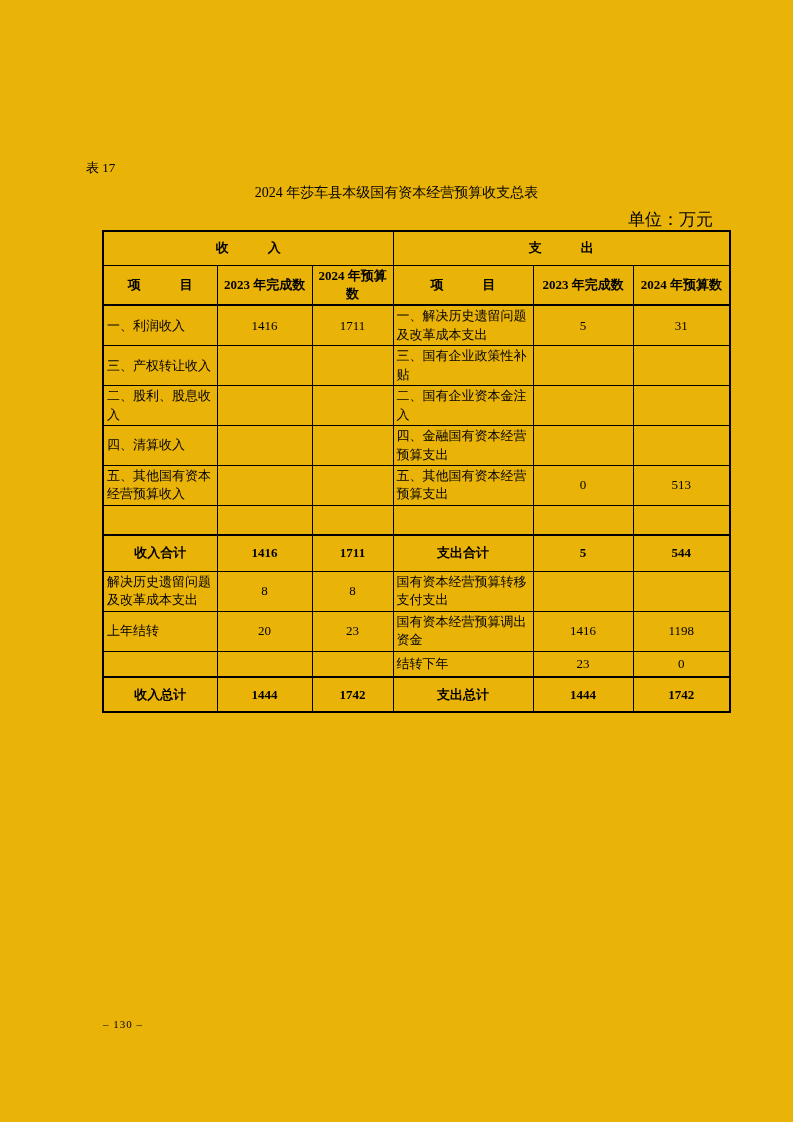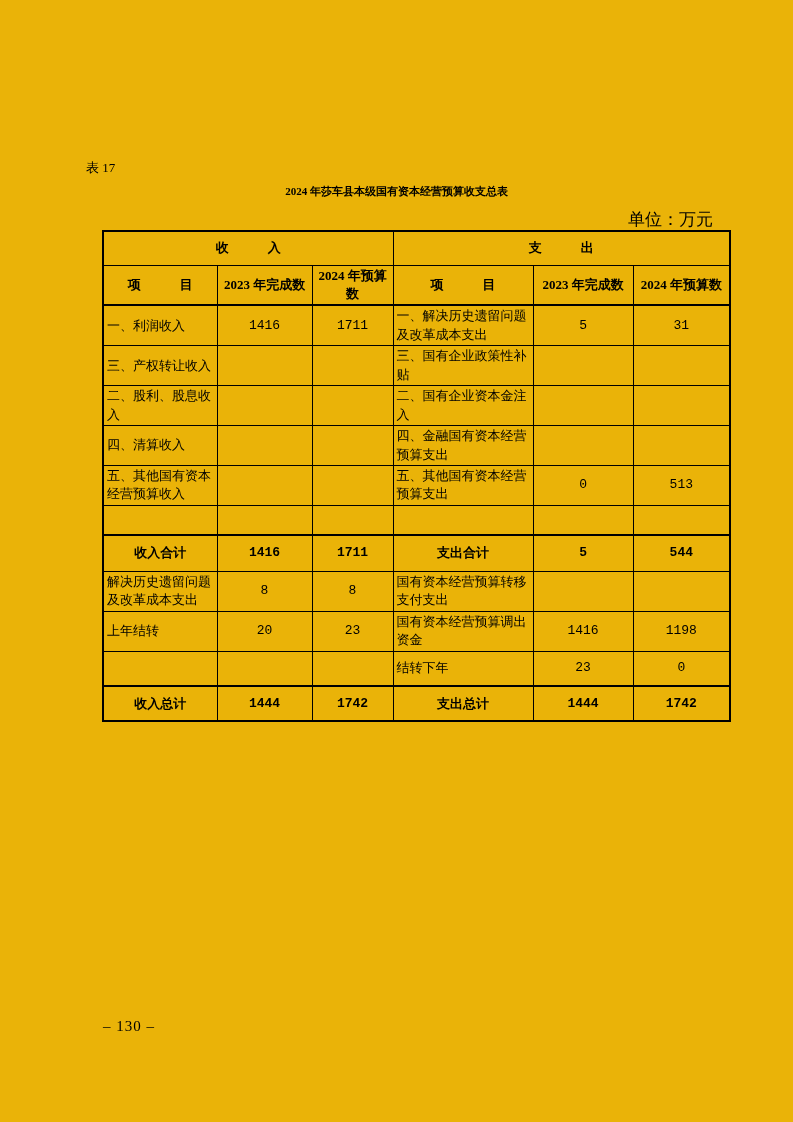--- a/index.html
+++ b/index.html
@@ -10,21 +10,21 @@
     font-family:"Liberation Serif","DejaVu Serif",serif;
     color:#000000;
     overflow:hidden;
   }
   .table-label {
     position:absolute; left:86px; top:159px;
     font-size:13px;
   }
   .doc-title {
     position:absolute; left:0; right:0; top:184px;
-    text-align:center; font-weight:bold; font-size:11px;
+    text-align:center; font-weight:normal; font-size:14px;
   }
   .unit-note {
     position:absolute; right:80px; top:208px;
     font-size:17px;
   }
   .budget-table {
     position:absolute; left:102px; top:230px;
     width:627px;
     border-collapse:collapse;
     table-layout:fixed;
@@ -36,31 +36,31 @@
     line-height:1.42;
     padding:1px 3px;
     vertical-align:middle;
     overflow:hidden;
   }
   .group-header td, .col-header td {
     font-weight:bold;
     text-align:center;
   }
   .col-header td { border-bottom:2px solid #000; }
-  .cell-num { text-align:center;font-family:Liberation Mono, monospace; }
+  .cell-num { text-align:center; }
   .cell-item { text-align:left; }
   .exp-divider { border-left:2px solid #000; }
   .row-subtotal td, .row-total td {
     border-top:2px solid #000;
     font-weight:bold;
   }
   .row-subtotal .cell-item, .row-total .cell-item { text-align:center; }
   .page-number {
     position:absolute; left:103px; top:1018px;
-    font-size:15px; letter-spacing:1px;
+    font-size:11px; letter-spacing:1px;
   }
 </style>
 </head>
 <body>
 
 <div class="page">
 
   <div class="table-label">表 17</div>
 
   <div class="doc-title">2024 年莎车县本级国有资本经营预算收支总表</div>
@@ -155,21 +155,21 @@
         <td class="cell-num"></td>
       </tr>
       <tr style="height:37px">
         <td class="cell-item">上年结转</td>
         <td class="cell-num">20</td>
         <td class="cell-num">23</td>
         <td class="cell-item exp-divider">国有资本经营预算调出资金</td>
         <td class="cell-num">1416</td>
         <td class="cell-num">1198</td>
       </tr>
-      <tr style="height:35px">
+      <tr style="height:26px">
         <td class="cell-item"></td>
         <td class="cell-num"></td>
         <td class="cell-num"></td>
         <td class="cell-item exp-divider">结转下年</td>
         <td class="cell-num">23</td>
         <td class="cell-num">0</td>
       </tr>
       <tr class="row-total" style="height:35px">
         <td class="cell-item">收入总计</td>
         <td class="cell-num">1444</td>

